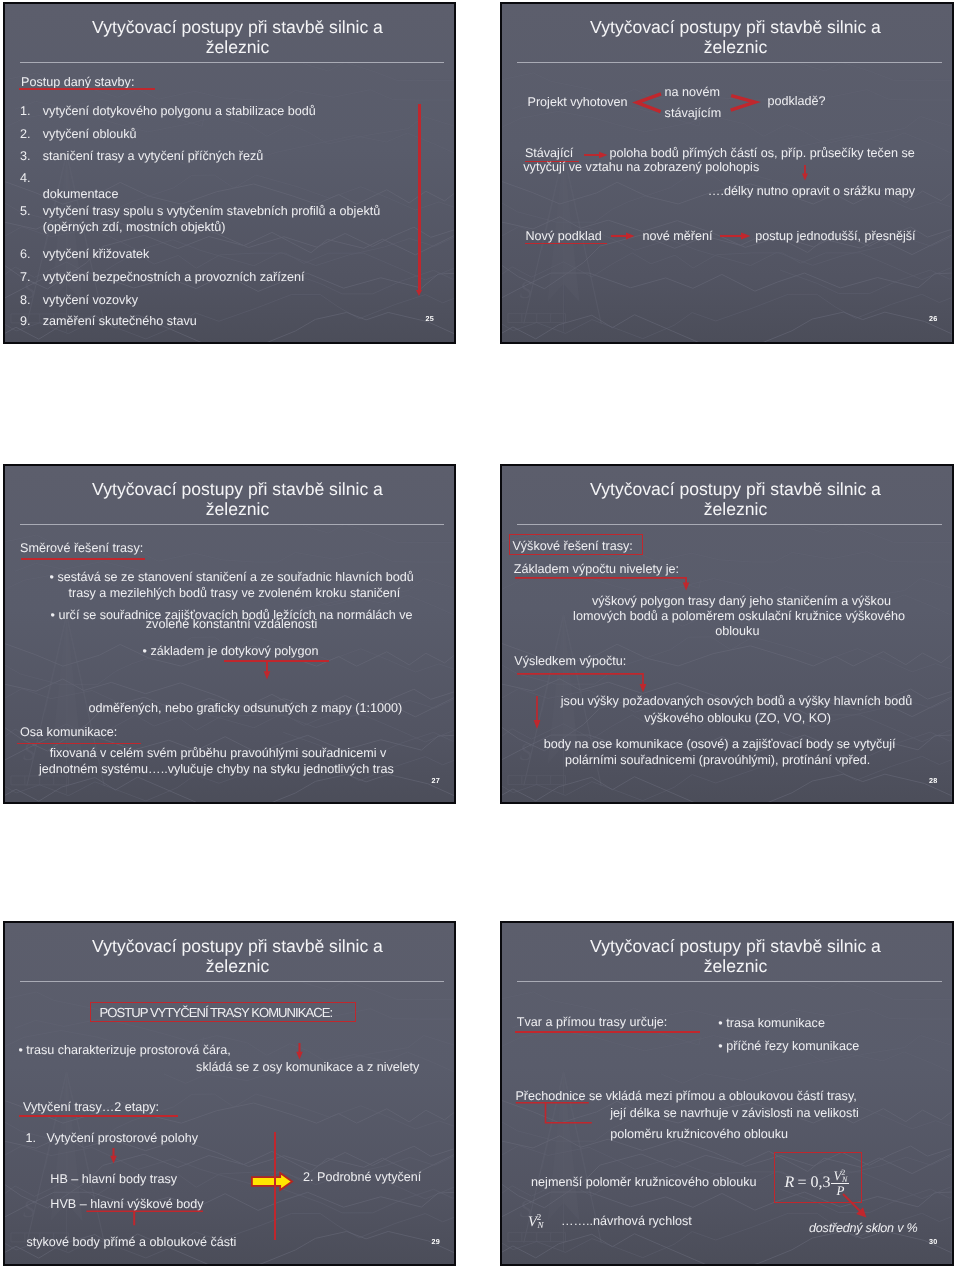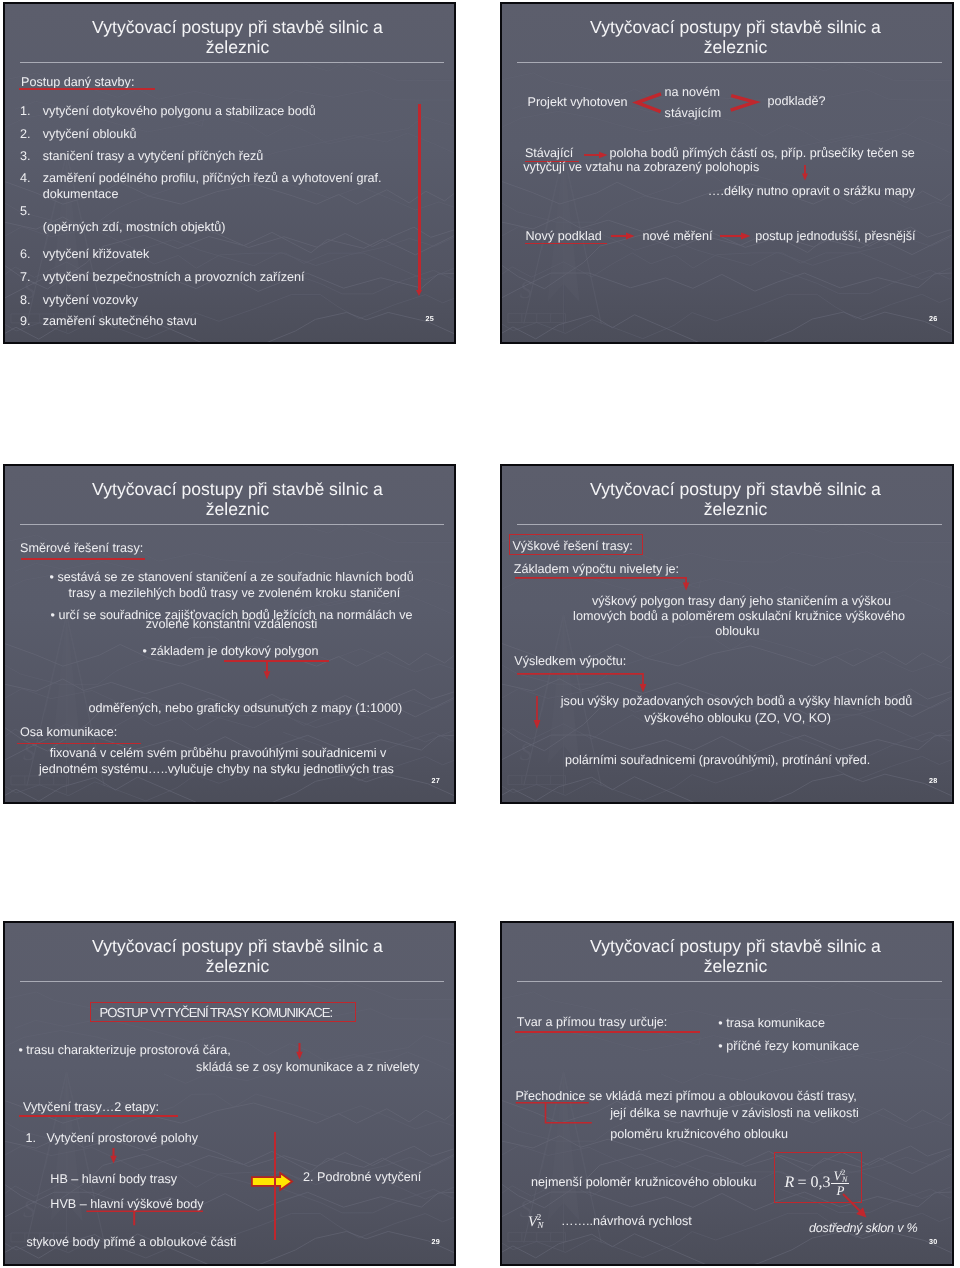--- a/index.html
+++ b/index.html
@@ -113,23 +113,23 @@
     <div class="tx" style="left:16px;top:69.5px">Postup daný stavby:</div>
     <div class="uline" style="left:13.5px;top:83.7px;width:136px"></div>
 
     <div class="tx" style="left:15px;top:99.2px">1.</div>
     <div class="tx" style="left:37.8px;top:99.2px">vytyčení dotykového polygonu a stabilizace bodů</div>
     <div class="tx" style="left:15px;top:121.5px">2.</div>
     <div class="tx" style="left:37.8px;top:121.5px">vytyčení oblouků</div>
     <div class="tx" style="left:15px;top:143.9px">3.</div>
     <div class="tx" style="left:37.8px;top:143.9px">staničení trasy a vytyčení příčných řezů</div>
     <div class="tx" style="left:15px;top:166.3px">4.</div>
-    <div class="tx" style="left:37.8px;top:166.3px">zaměření podélného profilu, příčných řezů a vyhotovení graf.</div>
     <div class="tx" style="left:37.8px;top:181.7px">dokumentace</div>
     <div class="tx" style="left:15px;top:199.2px">5.</div>
+    <div class="tx" style="left:37.8px;top:199.2px">vytyčení trasy spolu s vytyčením stavebních profilů a objektů</div>
     <div class="tx" style="left:37.8px;top:214.6px">(opěrných zdí, mostních objektů)</div>
     <div class="tx" style="left:15px;top:241.7px">6.</div>
     <div class="tx" style="left:37.8px;top:241.7px">vytyčení křižovatek</div>
     <div class="tx" style="left:15px;top:265.2px">7.</div>
     <div class="tx" style="left:37.8px;top:265.2px">vytyčení bezpečnostních a provozních zařízení</div>
     <div class="tx" style="left:15px;top:287.7px">8.</div>
     <div class="tx" style="left:37.8px;top:287.7px">vytyčení vozovky</div>
     <div class="tx" style="left:15px;top:309.2px">9.</div>
     <div class="tx" style="left:37.8px;top:309.2px">zaměření skutečného stavu</div>
 
@@ -377,20 +377,21 @@
     <svg class="rg" style="left:14.1px;top:205.7px;width:134px;height:26px" viewBox="0 0 134 26">
       <path d="M1 1.9 L127 1.9 L127 14" fill="none" stroke="#c0272d" stroke-width="1.7"></path>
       <path d="M127 20.2 L123.6 12 L130.4 12 Z" fill="#c0272d"></path>
     </svg>
     <svg class="rg" style="left:30.2px;top:229.9px;width:10px;height:34px" viewBox="0 0 10 34">
       <path d="M5 0 L5 26" stroke="#c0272d" stroke-width="1.7"></path>
         <path d="M5 33 L1.6 24 L8.4 24 Z" fill="#c0272d"></path>
     </svg>
     <div class="tx" style="left:58.8px;top:227.4px">jsou výšky požadovaných osových bodů a výšky hlavních bodů</div>
     <div class="tx" style="left:142.2px;top:243.5px">výškového oblouku (ZO, VO, KO)</div>
+    <div class="tx" style="left:41.7px;top:270px">body na ose komunikace (osové) a zajišťovací body se vytyčují</div>
     <div class="tx" style="left:63px;top:286.2px">polárními souřadnicemi (pravoúhlými), protínání vpřed.</div>
 
     <div class="pnum" style="right:14px;top:310.3px">28</div>
   </div>
 
   <div class="slide s5">
     <svg class="bgart" viewBox="0 0 452 344" preserveAspectRatio="none">
         <defs>
   <linearGradient id="slideGrad" x1="0" y1="0" x2="0" y2="1">
     <stop offset="0" stop-color="#5c5e6c"></stop>

